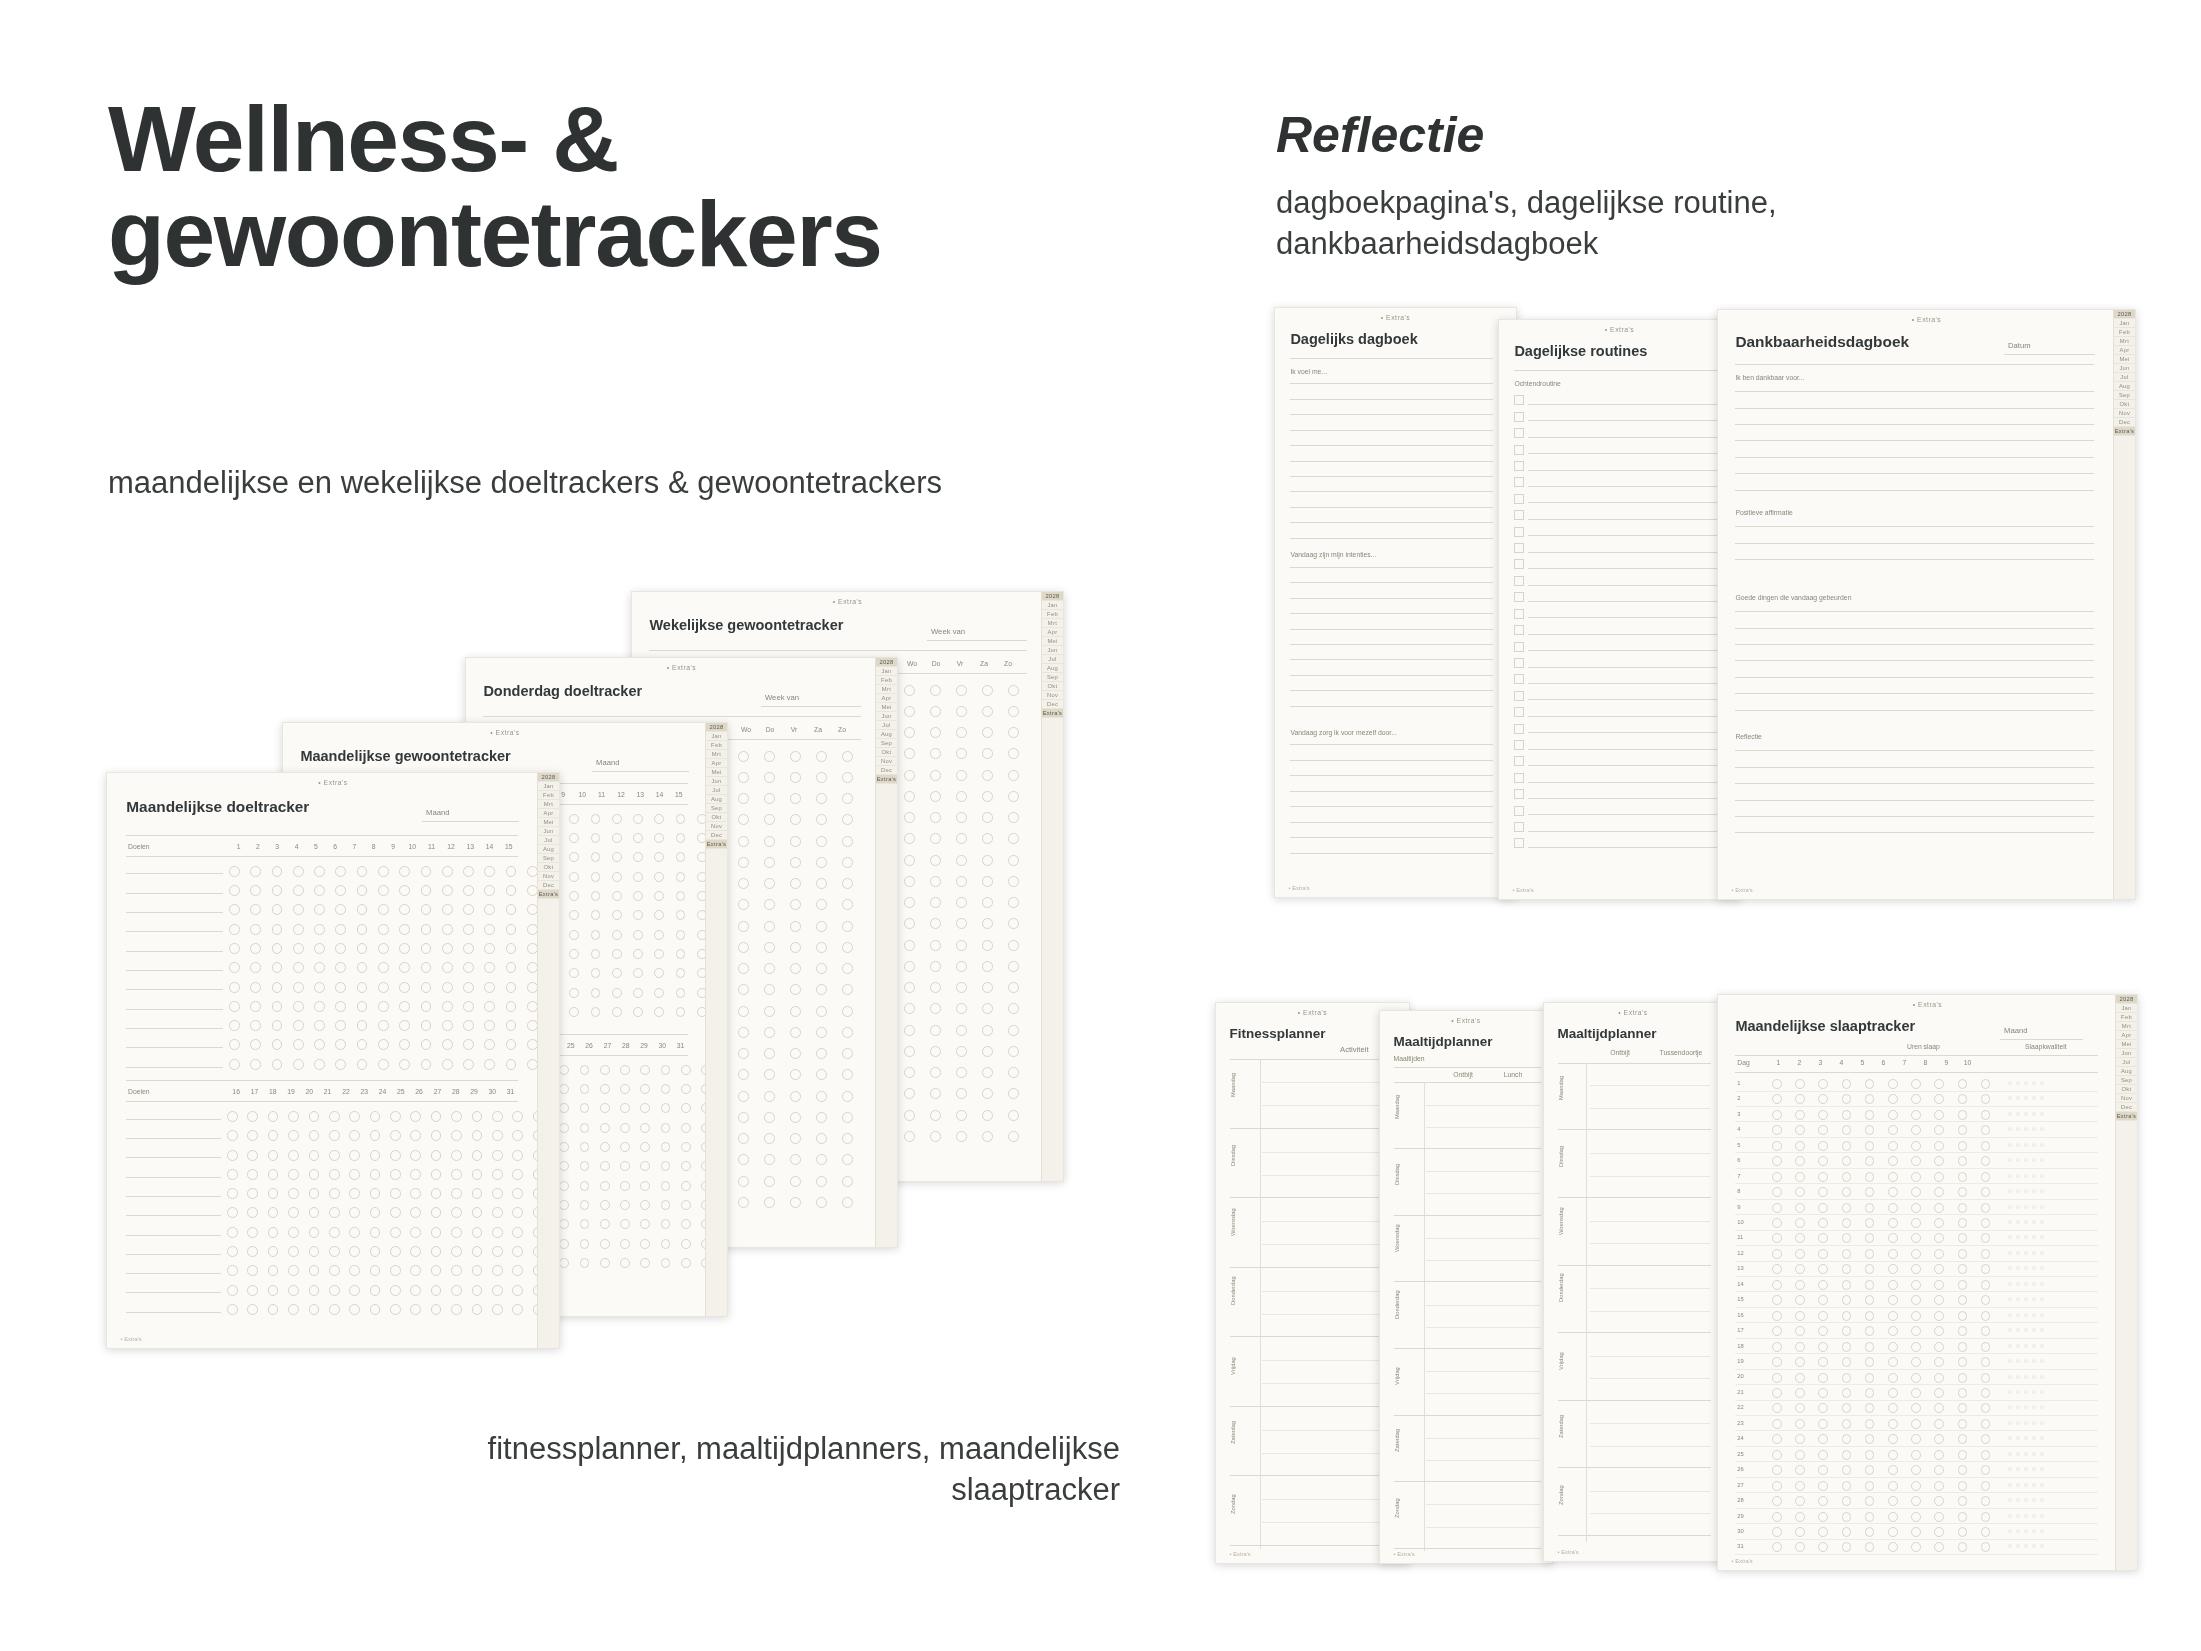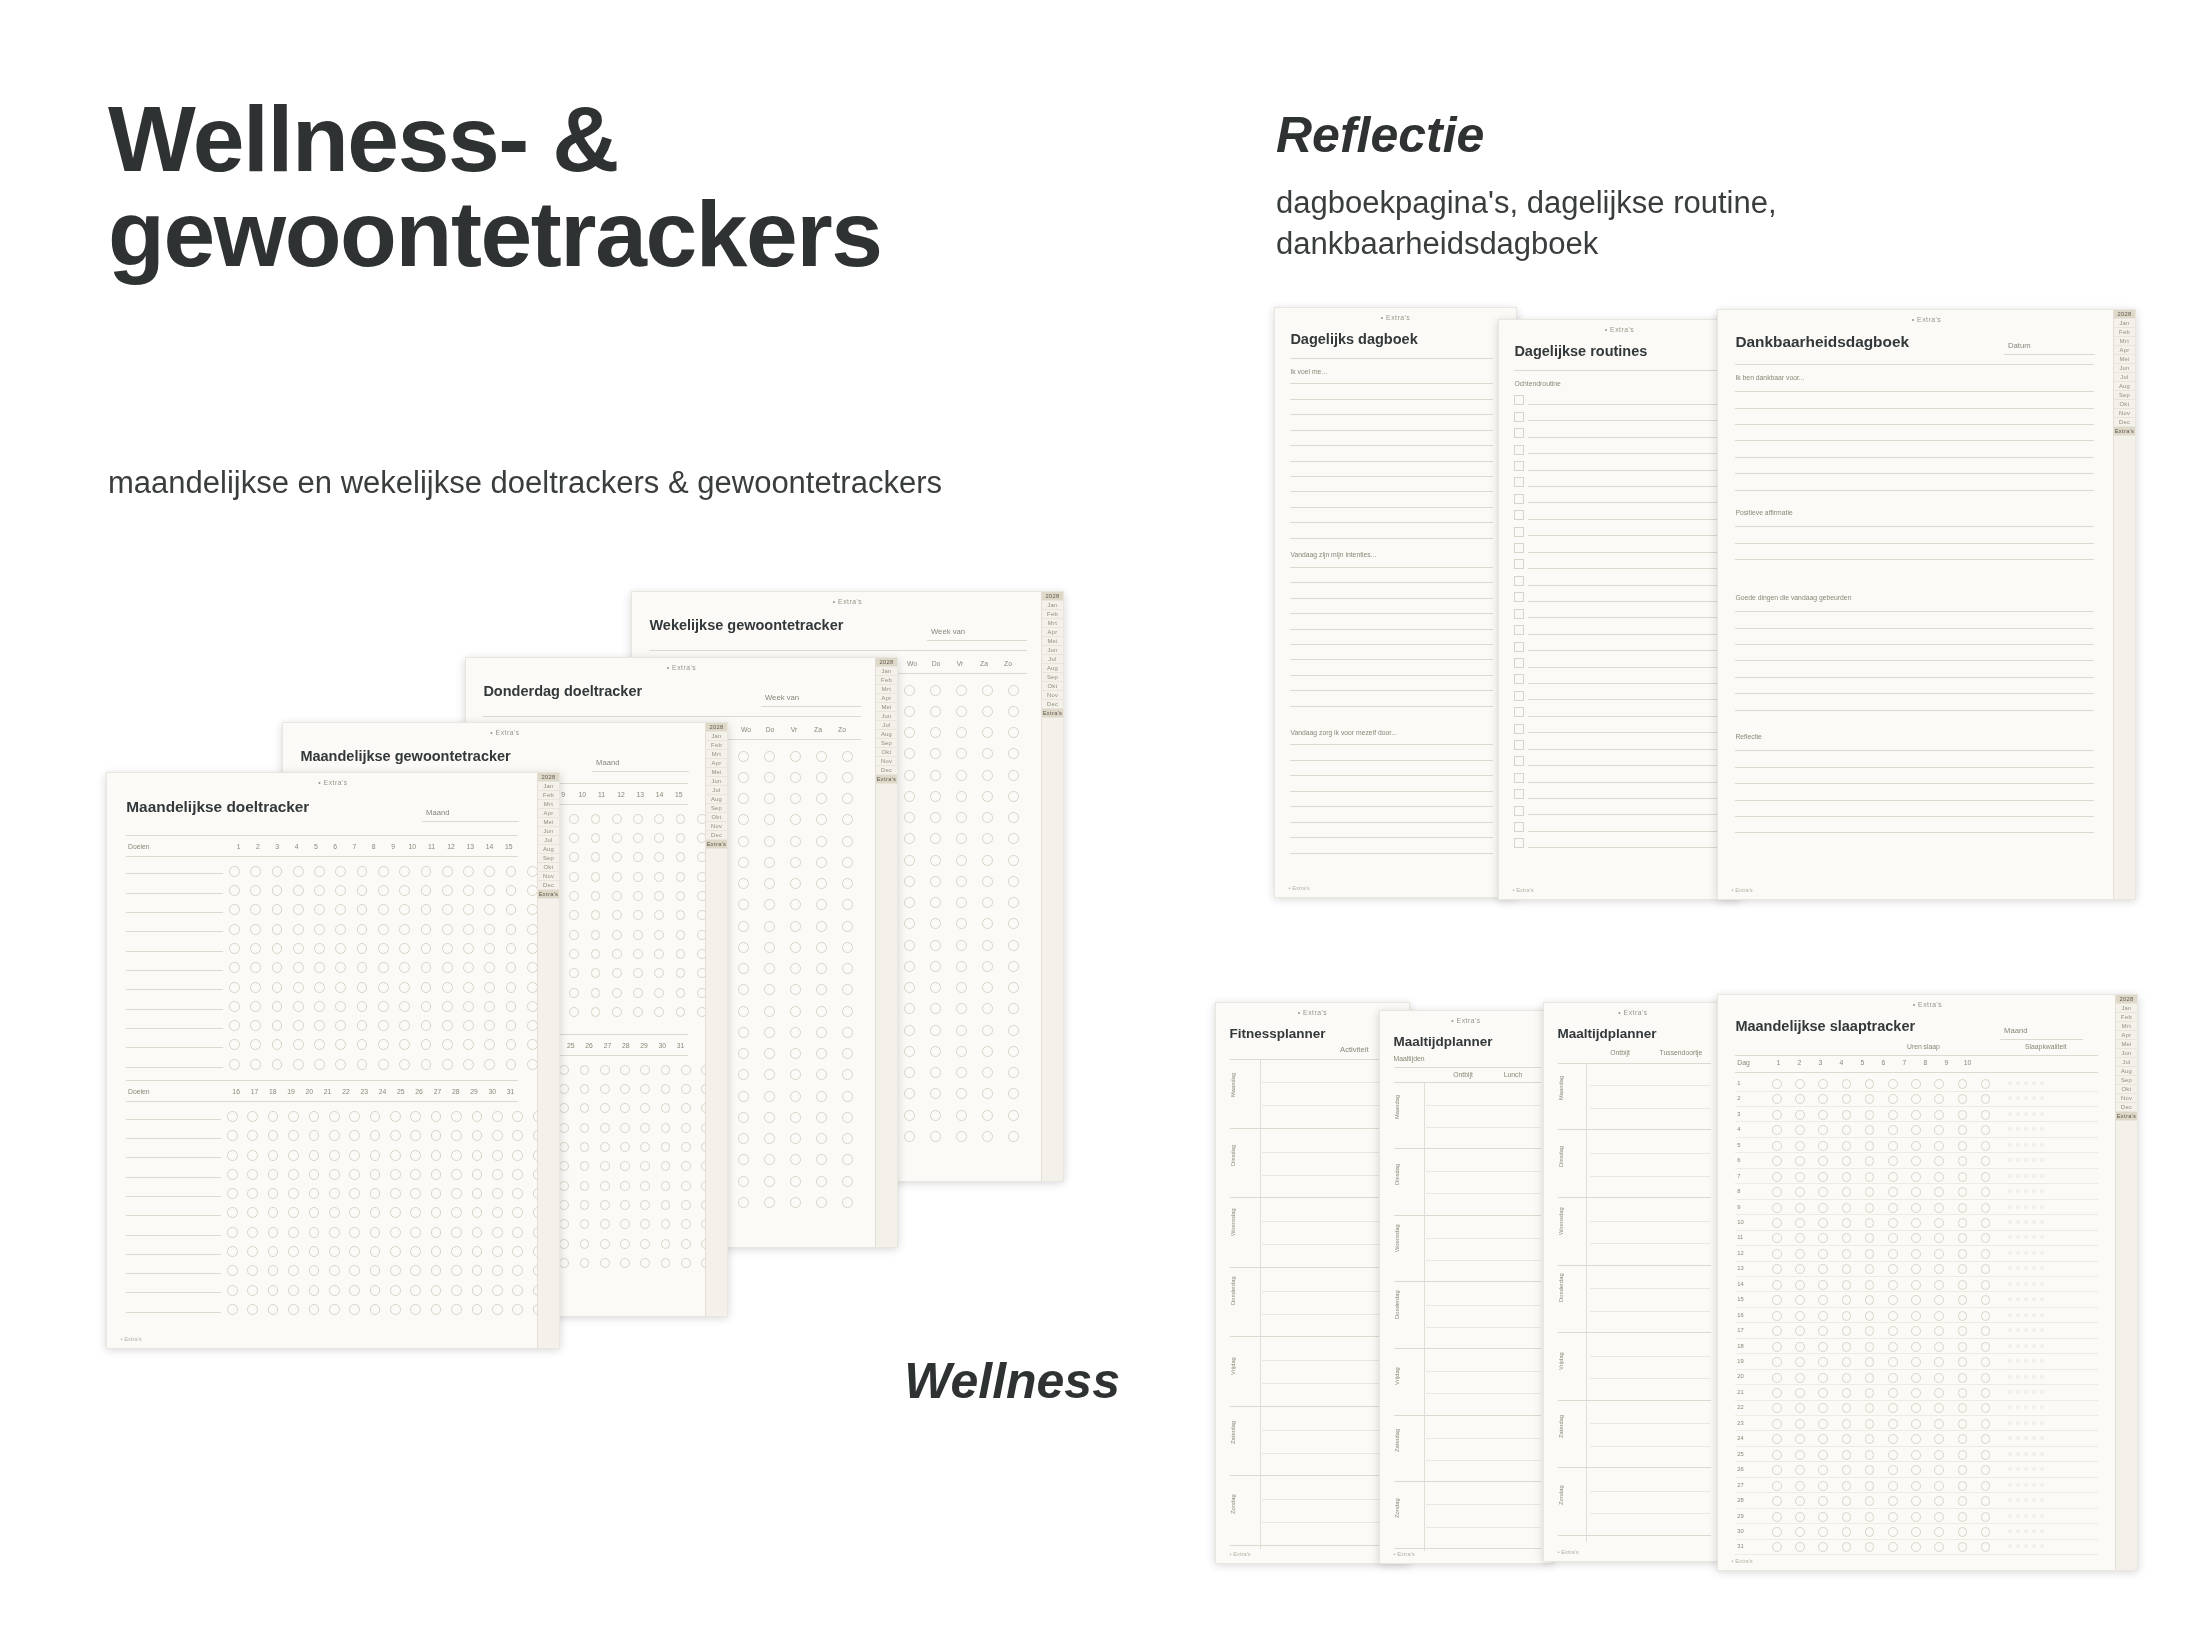--- a/index.html
+++ b/index.html
@@ -89,21 +89,21 @@
 <body>
 
 <div class="stage">
 
   <div class="headline">Wellness- &amp; gewoontetrackers</div>
   <div class="sub-desc">maandelijkse en wekelijkse doeltrackers &amp; gewoontetrackers</div>
 
   <div class="refl-title">Reflectie</div>
   <div class="refl-desc">dagboekpagina's, dagelijkse routine, dankbaarheidsdagboek</div>
 
-  <div class="well-title">Wellness</div>
+  <div class="well-desc">fitnessplanner, maaltijdplanners, maandelijkse slaaptracker</div>
 
   <div class="sheet" style="left:631px;top:591px;width:431px;height:589px;">
     <div class="extras">• Extra's</div>
     <h4 style="left:17.4px;top:25px;font-size:14.5px;">Wekelijkse gewoontetracker</h4>
     <div class="meta" style="left:299px;top:35px;">Week van</div>
     <div class="rule" style="left:295px;top:48px;width:100px;"></div>
     <div class="rule" style="left:17.4px;top:58px;width:378px;"></div>
     <div class="colhdr" style="left:220px;top:68px;width:174px;">
       <span style="width:24px">Ma</span>
       <span style="width:24px">Di</span>

